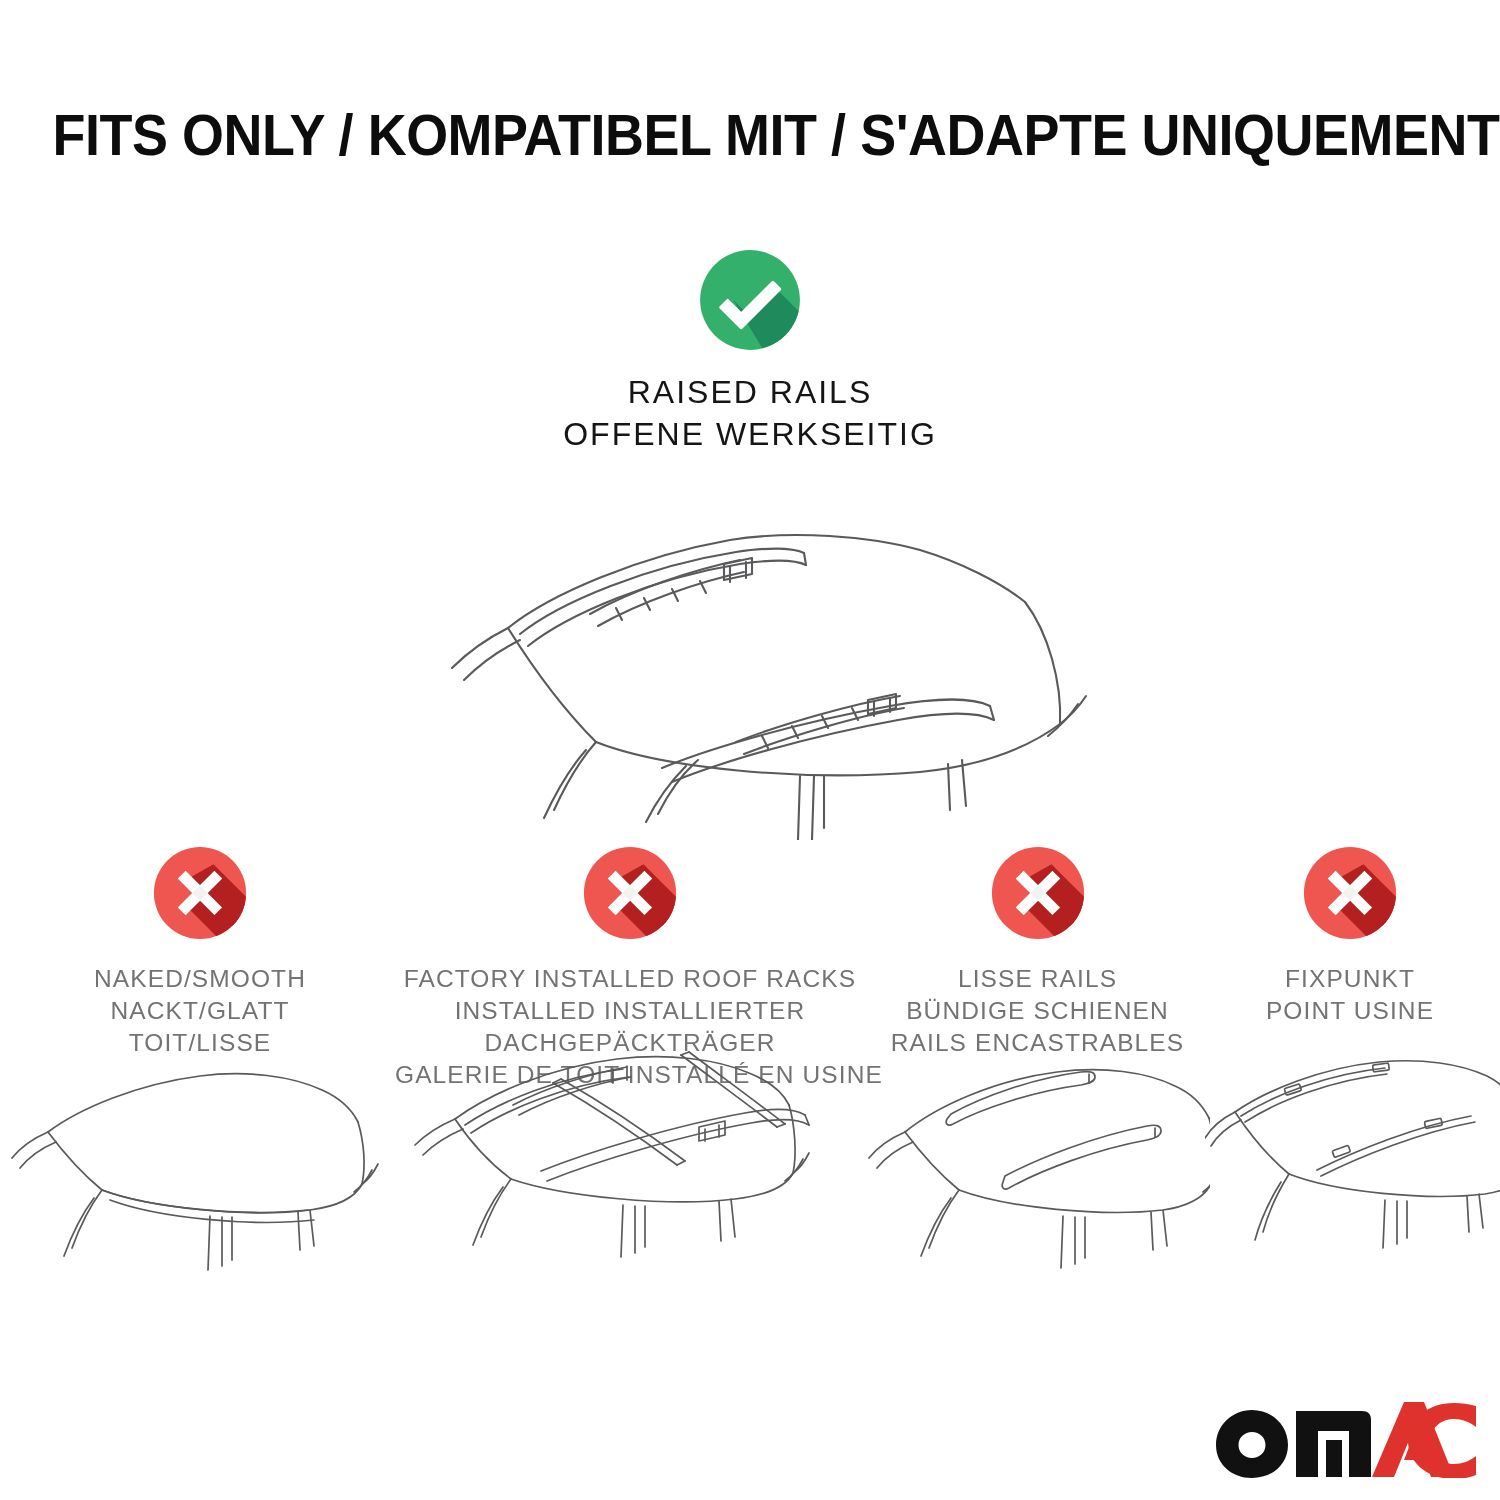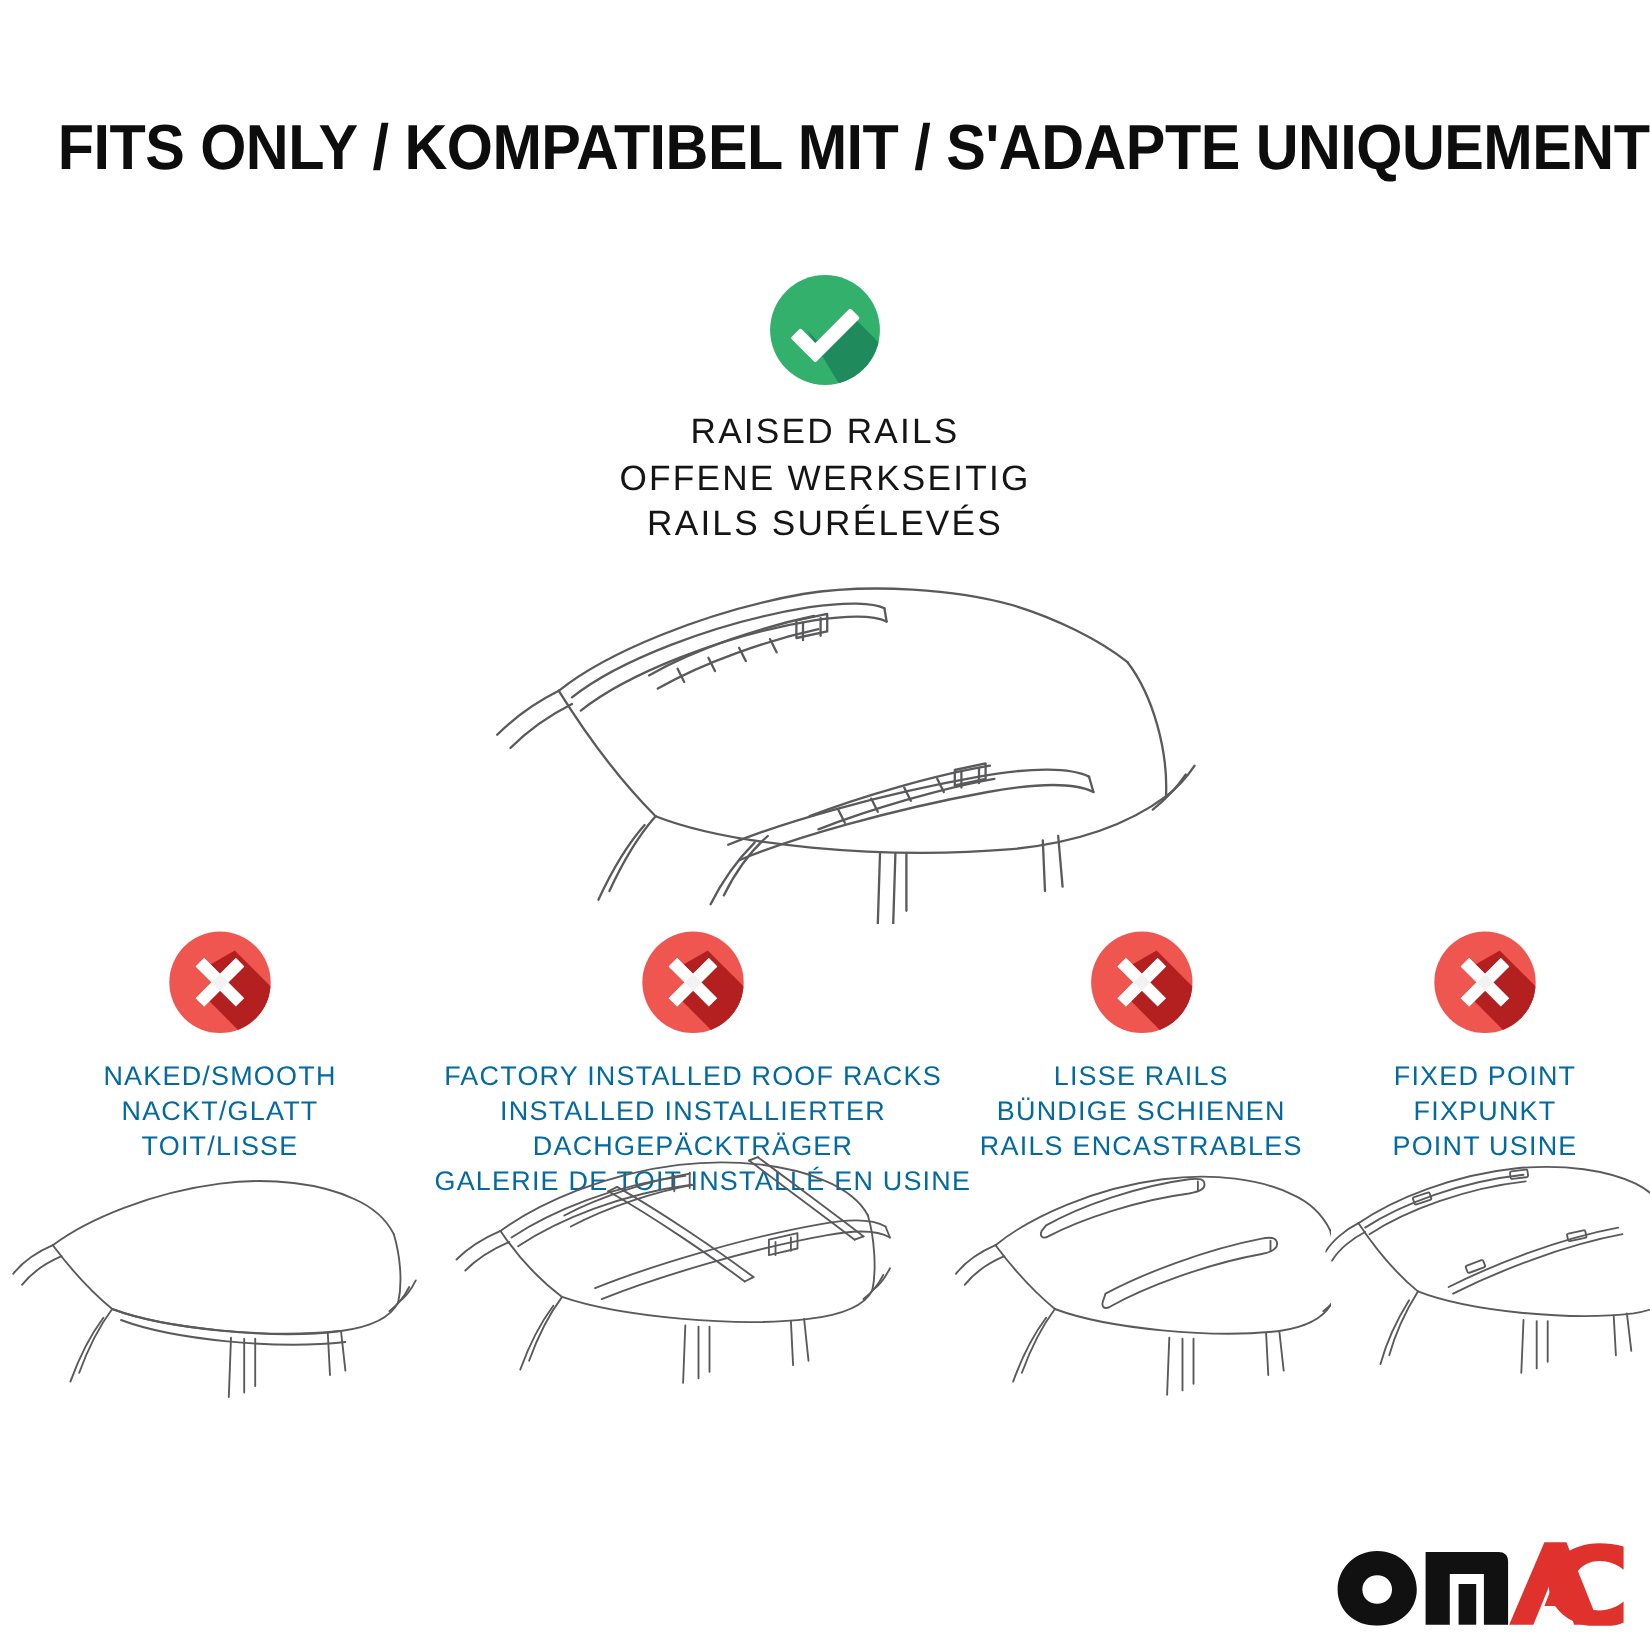--- a/index.html
+++ b/index.html
@@ -87,21 +87,21 @@
   .col-3 { left: 1205px; width: 290px; }
 
   .col .icon-wrap { width: 96px; height: 96px; }
 
   .col-label {
     margin-top: 22px;
     text-align: center;
     font-size: 24.5px;
     line-height: 1.30;
     letter-spacing: 1.1px;
-    color: #0369a1;
+    color: #737373;
   }
   .col-label div { white-space: nowrap; }
 
   .col-art {
     position: absolute;
     left: 0;
     width: 100%;
   }
   .col-0 .col-art { top: 205px; }
   .col-1 .col-art { top: 200px; }
@@ -135,21 +135,20 @@
       <g clip-path="url(#clipCheckCircle)">
         <path d="M34 50 L46 62 L72 36 L100 64 L100 100 L64 100 Z" fill="#1f8a5c"></path>
       </g>
       <path d="M28.5 50.5 L41.5 63.5 L72 33 L78.5 39.5 L41.5 76.5 L22 57 Z" fill="#ffffff" stroke="#ffffff" stroke-width="3" stroke-linejoin="round"></path>
     </svg>
   </span>
 
   <div id="hero-label">
     <div>RAISED RAILS</div>
     <div>OFFENE WERKSEITIG</div>
-    <div>RAILS SURÉLEVÉS</div>
   </div>
 
   <div id="hero-art">
     <svg viewBox="0 0 700 330" width="700" height="330" aria-hidden="true">
       <g fill="none" stroke="#5a5a5c" stroke-width="2.1" stroke-linecap="round" stroke-linejoin="round">
 
         <path d="M108 118 C 150 84, 240 46, 330 30 C 392 20, 470 26, 520 40 C 560 52, 600 72, 625 92"></path>
         <path d="M108 118 C 128 150, 160 196, 196 232"></path>
         <path d="M196 232 C 262 258, 400 272, 520 262 C 580 256, 625 240, 660 214"></path>
         <path d="M625 92 C 648 122, 662 172, 660 214"></path>
@@ -391,21 +390,20 @@
         <g stroke-linecap="round" stroke-linejoin="round">
           <path d="M35 27 L73 65 L65 73 L27 35 Z" fill="#ffffff"></path>
           <path d="M27 65 L65 27 L73 35 L35 73 Z" fill="#f2f2f2"></path>
           <path d="M35 27 L50 42 L42 50 L27 35 Z" fill="#ffffff"></path>
           <path d="M27 65 L42 50 L50 58 L35 73 Z" fill="#ffffff"></path>
           <path d="M58 50 L73 35 L65 27 L50 42 Z" fill="#ffffff"></path>
         </g>
       </svg>
     </span>
     <div class="col-label">
-      <div>FIXED POINT</div>
       <div>FIXPUNKT</div>
       <div>POINT USINE</div>
     </div>
     <div class="col-art">
       <svg viewBox="0 0 300 230" width="300" height="230" aria-hidden="true">
         <g fill="none" stroke="#5a5a5c" stroke-width="1.7" stroke-linecap="round" stroke-linejoin="round">
           <path d="M30 62 C 62 40, 116 18, 174 12 C 218 8, 256 14, 282 26 C 296 33, 304 42, 308 52"></path>
           <path d="M30 62 C 42 80, 62 106, 84 124"></path>
           <path d="M84 124 C 130 142, 222 151, 280 144 C 304 140, 316 132, 320 122"></path>
           <path d="M308 52 C 314 72, 318 100, 320 122"></path>

